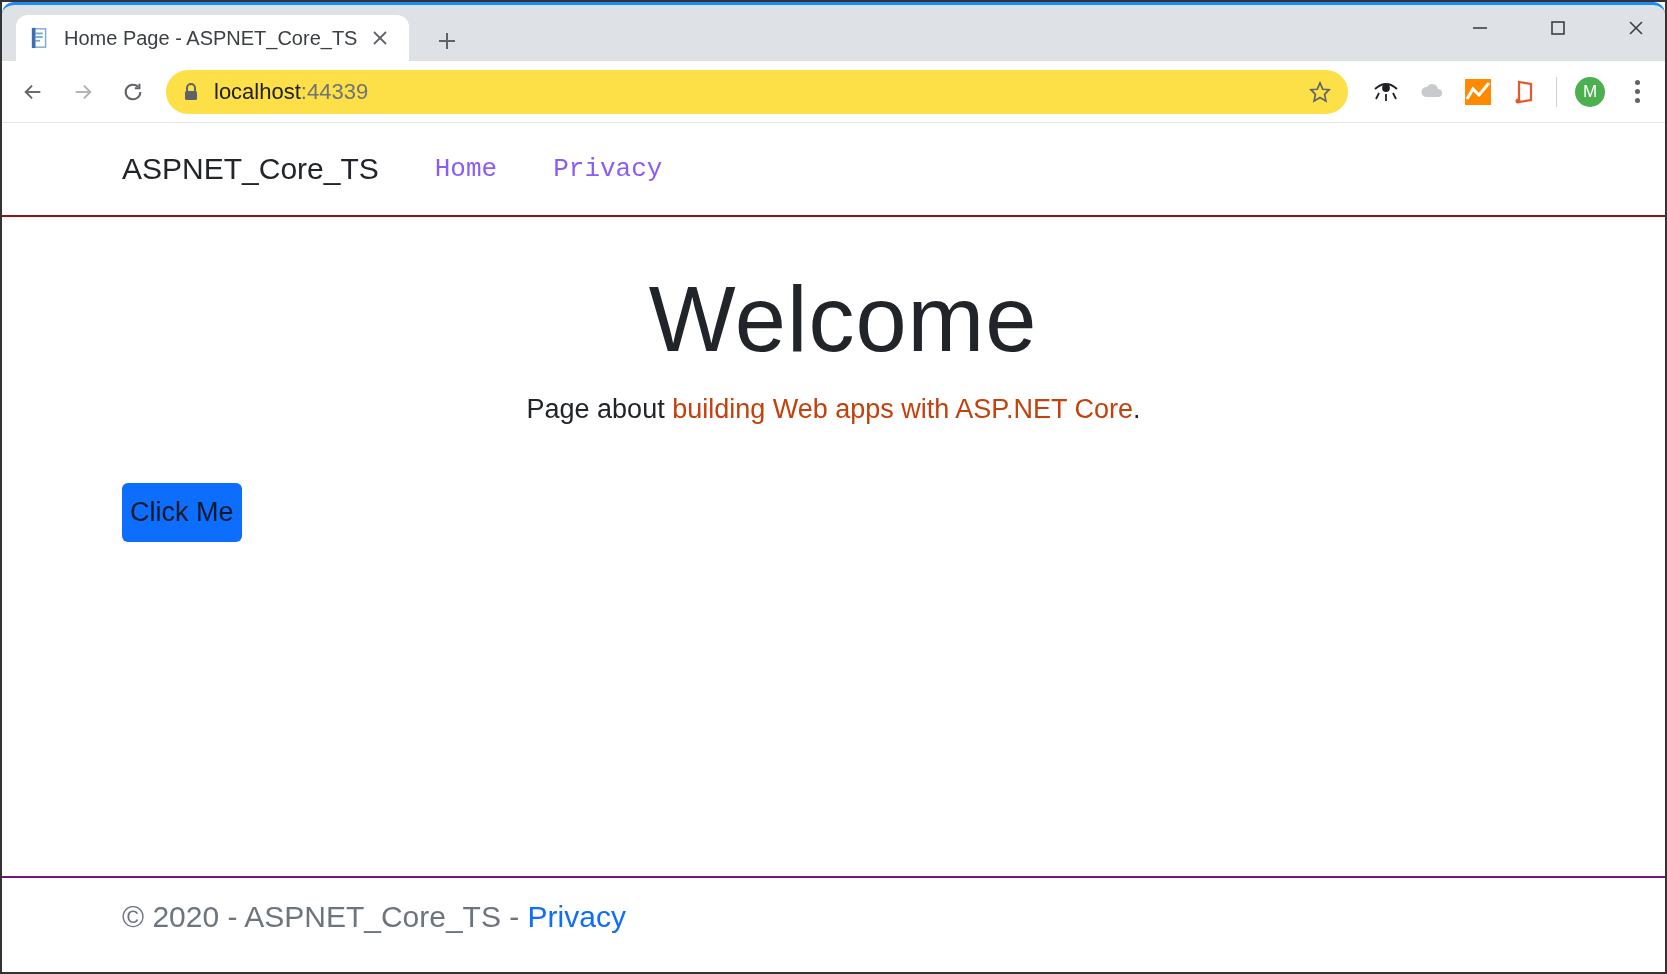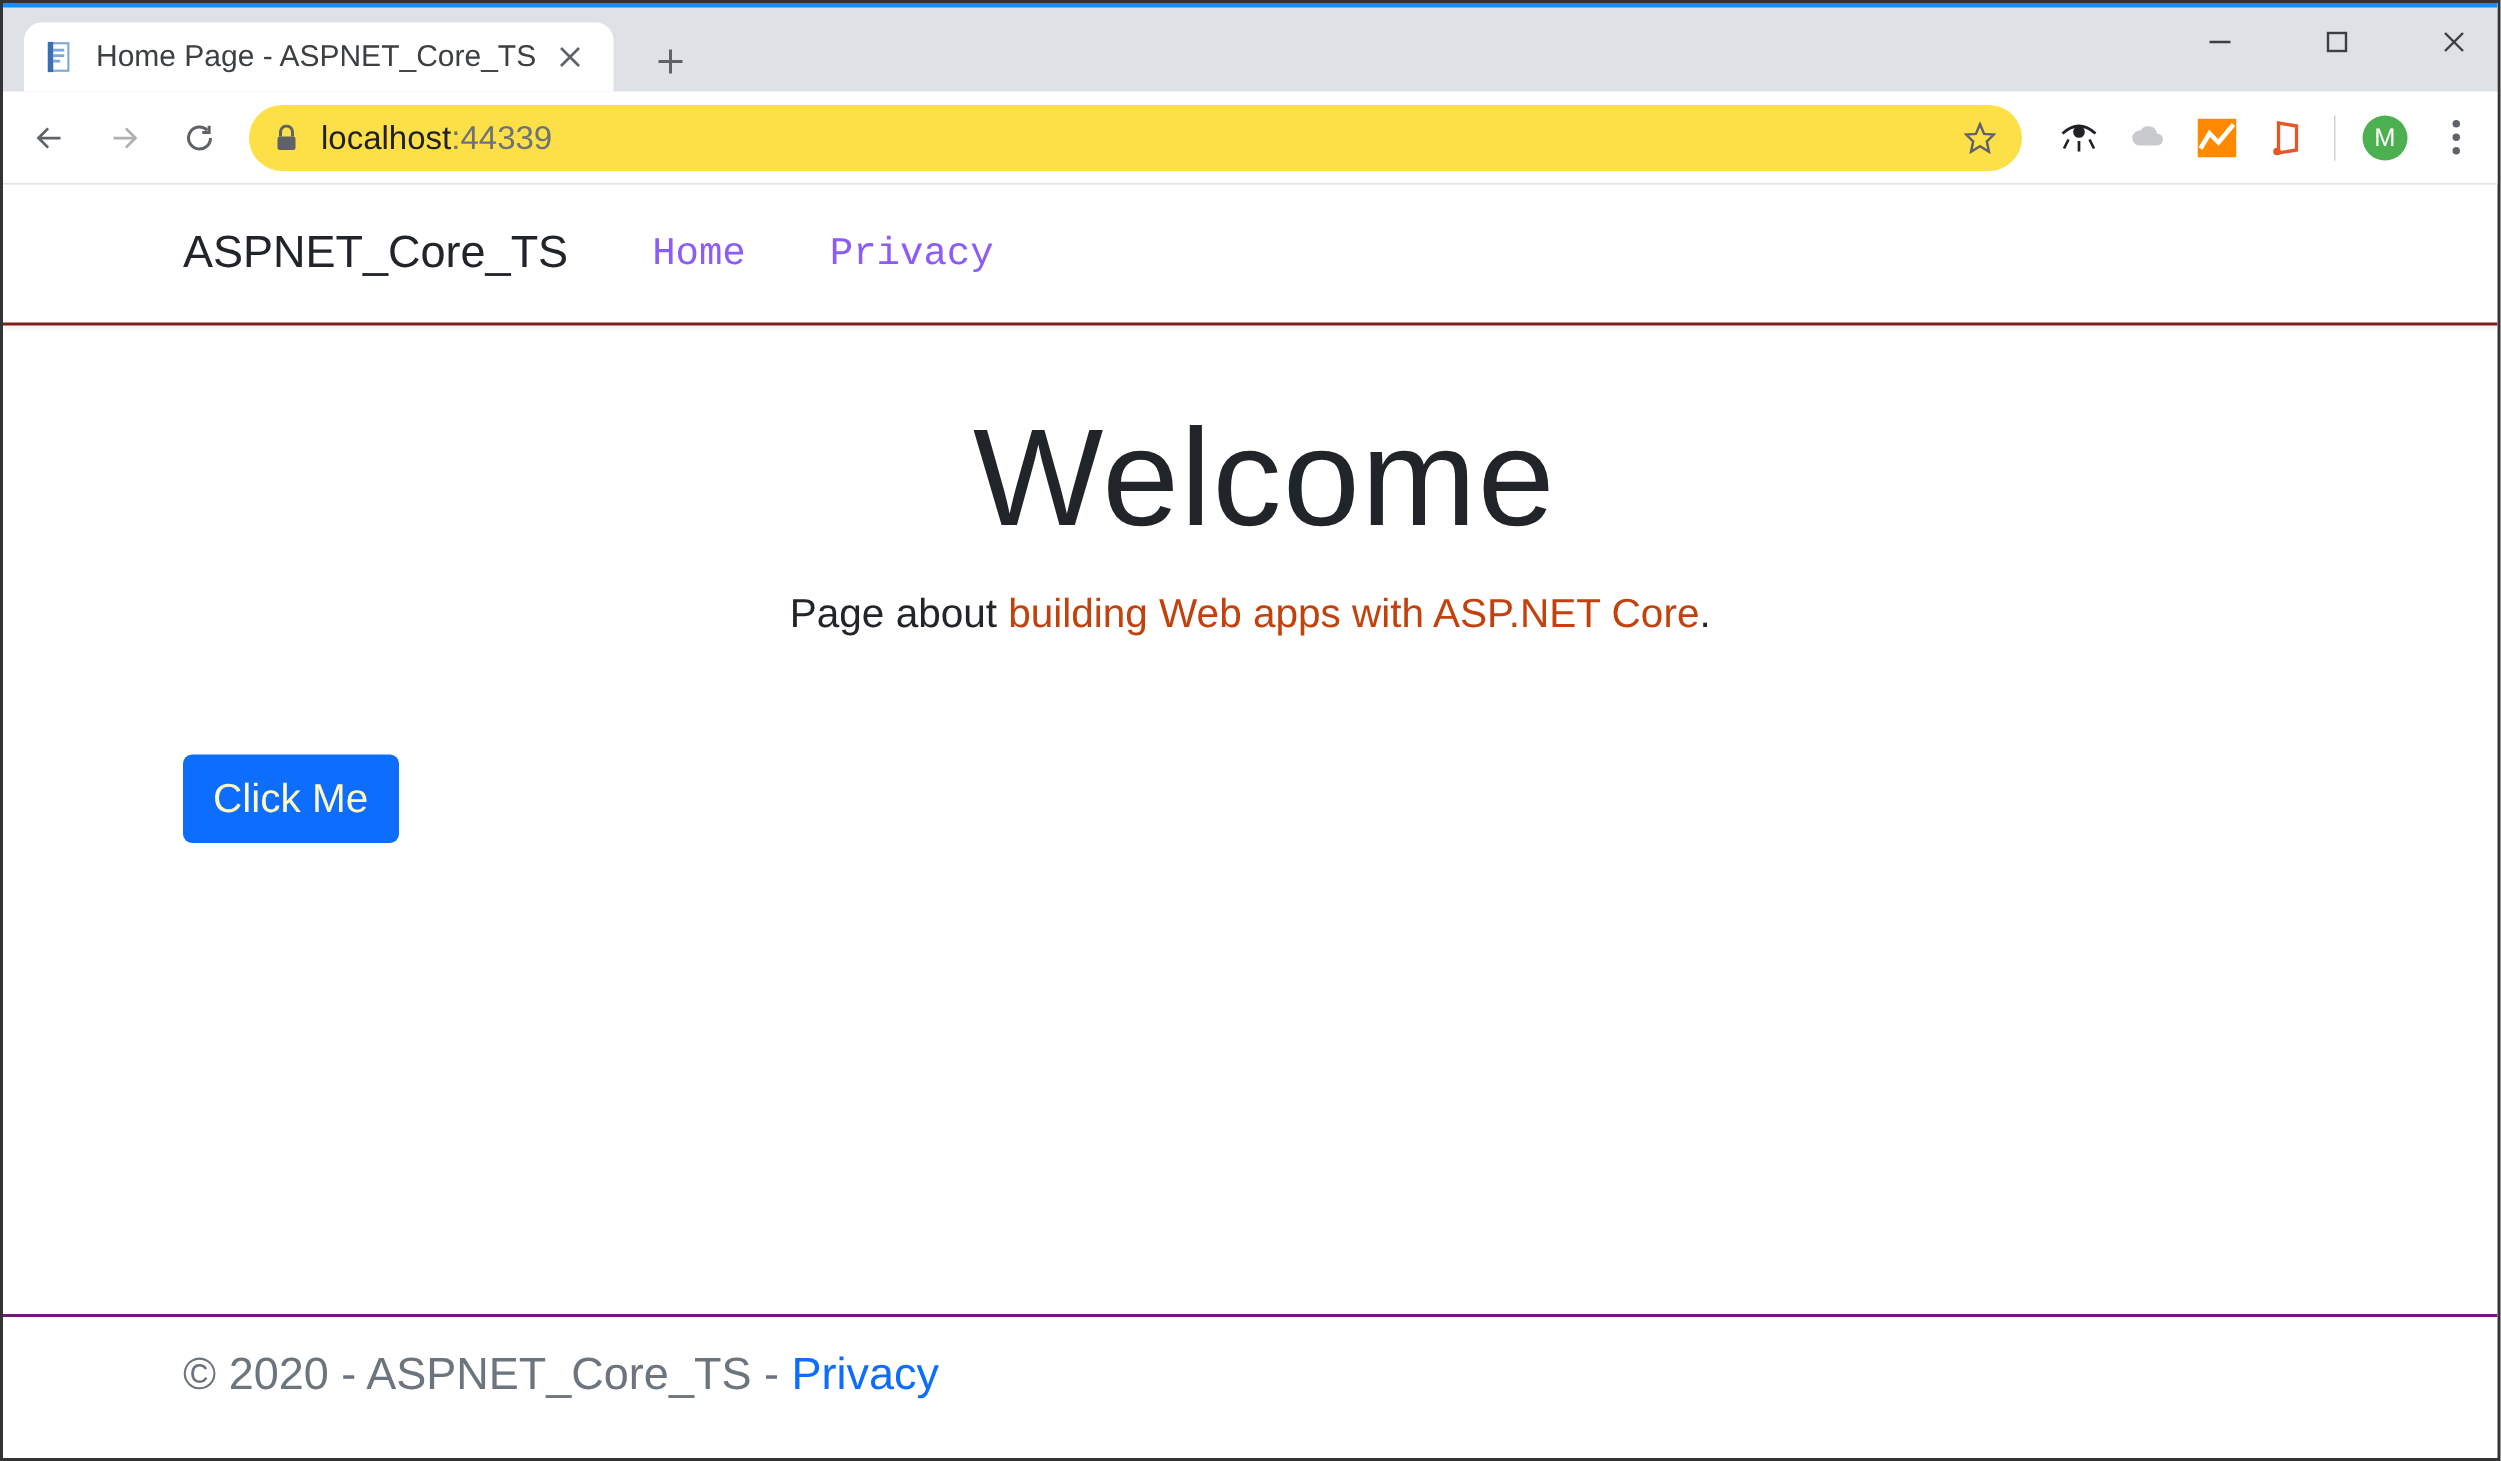--- a/index.html
+++ b/index.html
@@ -7,21 +7,21 @@
     font-family: "Segoe UI", Arial, sans-serif;
     background: #fff;
     width: 1667px;
     height: 974px;
     border: 2px solid #333;
     display: flex;
     flex-direction: column;
     overflow: hidden;
   }
   
-  .browser-top { background: #dee1e6; border-top: 3px solid #1a8cff; }
+  .browser-top { background: #dee1e6; border-top: 3px solid #1a8cff; border-radius: 12px; }
   .tab-strip { display: flex; align-items: flex-end; height: 56px; padding-left: 14px; position: relative; }
   .tab {
     display: flex; align-items: center;
     background: #fff;
     height: 46px;
     padding: 0 18px 0 14px;
     border-top-left-radius: 12px;
     border-top-right-radius: 12px;
     min-width: 370px;
     gap: 12px;
@@ -95,25 +95,25 @@
     gap: 56px;
   }
   .brand { font-size: 30px; color:#212529; font-weight:400; }
   .nav-link { font-size: 26px; color:#8b5cf6; cursor:pointer;font-family:Liberation Mono, monospace; }
   .hero { text-align:center; padding-top: 50px; }
   .hero h1 { font-size: 92px; font-weight:300; color:#212529; letter-spacing:1px;padding-left:19px; }
   .hero p { font-size: 27px; color:#212529; margin-top: 22px; }
   .hero p a { color:#c2410c; text-decoration:none; cursor:pointer; }
   .btn-primary {
     display:inline-block;
-    margin: 78px 0 0 120px;
+    margin: 58px 0 0 120px;
     background:#0d6efd;
-    color:#fef9c3;
+    color:#0f172a;
     font-size:27px;
-    padding: 14px 20px;
+    padding: 14px 8px;
     border-radius:6px;
     border:none;
     cursor:pointer;
   }
   .footer {
     margin-top:auto;
     border-top:2px solid #701a75;
     padding: 22px 120px 38px;
     font-size:30px;
     color:#6c757d;

